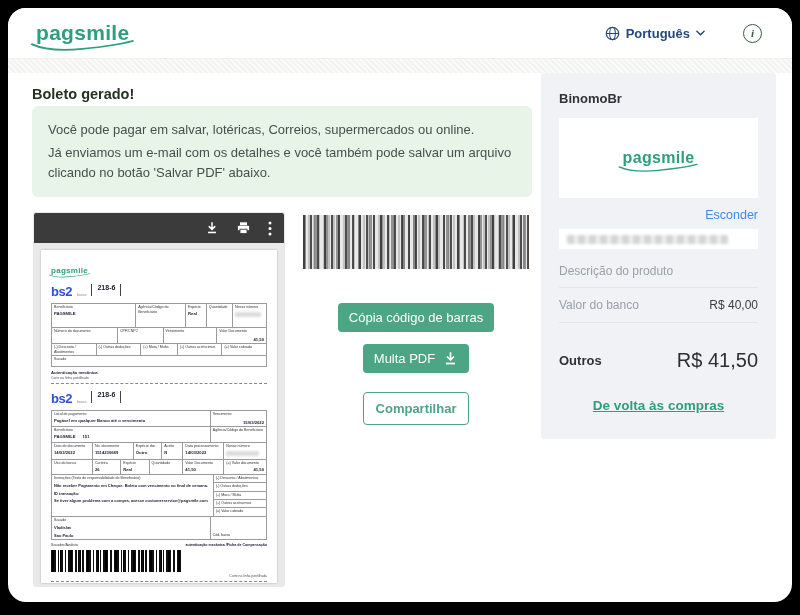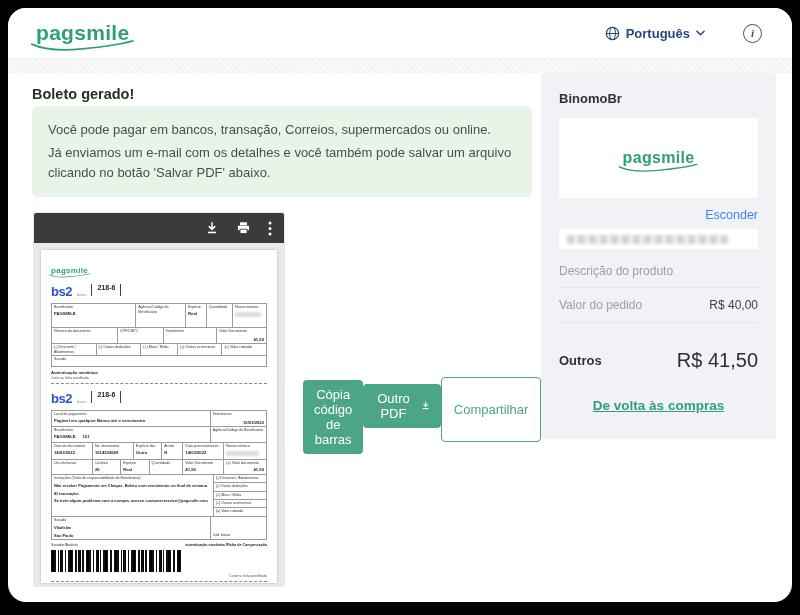--- a/index.html
+++ b/index.html
@@ -65,29 +65,29 @@
   .b-cut.right{text-align:right;margin-top:2px;}
   .b-dashed{border-top:1px dashed #888;margin:3px 0 2px 0;}
   .b-footer{display:flex;justify-content:space-between;align-items:flex-end;font-size:3.6px;color:#333;margin-top:3px;}
   .b-footer .mech{font-weight:bold;color:#1a1a33;}
   .b-barcode{width:60%;height:22px;margin-top:3px;
     background-image:repeating-linear-gradient(90deg,#111 0 1.5px,transparent 1.5px 3.5px),
                      repeating-linear-gradient(90deg,#000 0 3px,transparent 3px 9px);
     filter:blur(.3px);}
 
   
-  .mid-col{width:226px;margin-left:19px;display:flex;flex-direction:row;align-items:center;}
+  .mid-col{width:226px;margin-left:19px;display:flex;flex-direction:column;align-items:center;}
   .barcode{width:226px;height:54px;margin-top:2px;background-color:#f4f4f4;
     background-image:repeating-linear-gradient(90deg,rgba(50,50,50,.85) 0 2px,transparent 2px 7px),
                      repeating-linear-gradient(90deg,rgba(110,110,110,.7) 0 3px,transparent 3px 11px),
                      repeating-linear-gradient(90deg,rgba(160,160,160,.6) 0 2px,rgba(225,225,225,.6) 2px 5px);
     filter:blur(.6px);}
   .btn{font-family:"Liberation Sans",sans-serif;font-size:13px;border-radius:4px;cursor:pointer;display:flex;align-items:center;justify-content:center;gap:8px;}
   .btn.solid{background:var(--button-green);color:#fff;border:0;padding:7px 11px;}
-  .btn.outline{background:#fff;color:var(--button-green);border:1px solid var(--button-green);padding:24px 12px;}
+  .btn.outline{background:#fff;color:var(--button-green);border:1px solid var(--button-green);padding:8px 12px;font-weight:bold;}
   .btn-copy{margin-top:34px;}
   .btn-save{margin-top:12px;padding:8px 14px;}
   .btn-share{margin-top:19px;}
 
   
   .sidebar{width:235px;background:var(--sidebar-bg);border-radius:3px;padding:18px 18px 26px 18px;}
   .merchant{font-size:13px;font-weight:bold;color:#2f3337;}
   .logo-box{margin-top:12px;height:80px;background:#fff;display:flex;align-items:center;justify-content:center;}
   .hide-link{margin-top:10px;text-align:right;color:var(--link-blue);font-size:12.5px;cursor:pointer;}
   .f-label{color:var(--label-gray);font-size:12px;}
@@ -130,21 +130,21 @@
           <span>i</span>
         </div>
     </div>
   </div>
   <div class="hdr-texture"></div>
 
   <div class="content">
     <div class="main-col">
       <div class="page-title">Boleto gerado!</div>
       <div class="notice">
-        <p>Você pode pagar em bancos, transação, Correios, supermercados ou online.</p>
+        <p>Você pode pagar em salvar, lotéricas, Correios, supermercados ou online.</p>
         <p>Já enviamos um e-mail com os detalhes e você também pode salvar um arquivo clicando no botão 'Salvar PDF' abaixo.</p>
       </div>
 
       <div class="doc-row">
 
         <div class="pdf-preview">
           <div class="pdf-toolbar">
             <svg width="14" height="14" viewBox="0 0 16 16">
               <path d="M8 2v7.2 M4.8 6.4 L8 9.6 L11.2 6.4" fill="none" stroke="#fff" stroke-width="1.7" stroke-linecap="round" stroke-linejoin="round"></path>
               <rect x="3.5" y="12.2" width="9" height="1.8" fill="#fff"></rect>
@@ -350,21 +350,21 @@
               <div class="b-cut right">Corte na linha pontilhada</div>
               <div class="b-dashed"></div>
             </div>
           </div>
         </div>
 
         <div class="mid-col">
           <div class="barcode"></div>
           <button class="btn solid btn-copy">Cópia código de barras</button>
           <button class="btn solid btn-save">
-            <span>Outro PDF</span>
+            <span>Multa PDF</span>
             <svg width="15" height="15" viewBox="0 0 16 16">
               <path d="M8 2v7.2 M4.8 6.4 L8 9.6 L11.2 6.4" fill="none" stroke="#fff" stroke-width="1.8" stroke-linecap="round" stroke-linejoin="round"></path>
               <rect x="3.2" y="12.4" width="9.6" height="1.9" fill="#fff"></rect>
             </svg>
           </button>
           <button class="btn outline btn-share">Compartilhar</button>
         </div>
 
       </div>
     </div>
@@ -378,21 +378,21 @@
               <path d="M2 8 Q 18 20 50 15 T 98 3" fill="none" stroke="#2f9e7b" stroke-width="2.8" stroke-linecap="round"></path>
             </svg>
         </div>
       </div>
       <div class="hide-link">Esconder</div>
       <div class="txn-strip">
         <div class="txn-redact"></div>
       </div>
       <div class="f-label lbl-desc">Descrição do produto</div>
       <div class="s-row">
-        <span class="f-label">Valor do pedido</span>
+        <span class="f-label">Valor do banco</span>
         <span class="val">R$ 40,00</span>
       </div>
       <div class="total-row">
         <span class="total-lab">Outros</span>
         <span class="total-val">R$ 41,50</span>
       </div>
       <a class="back-link">De volta às compras</a>
     </div>
   </div>
 </div>

